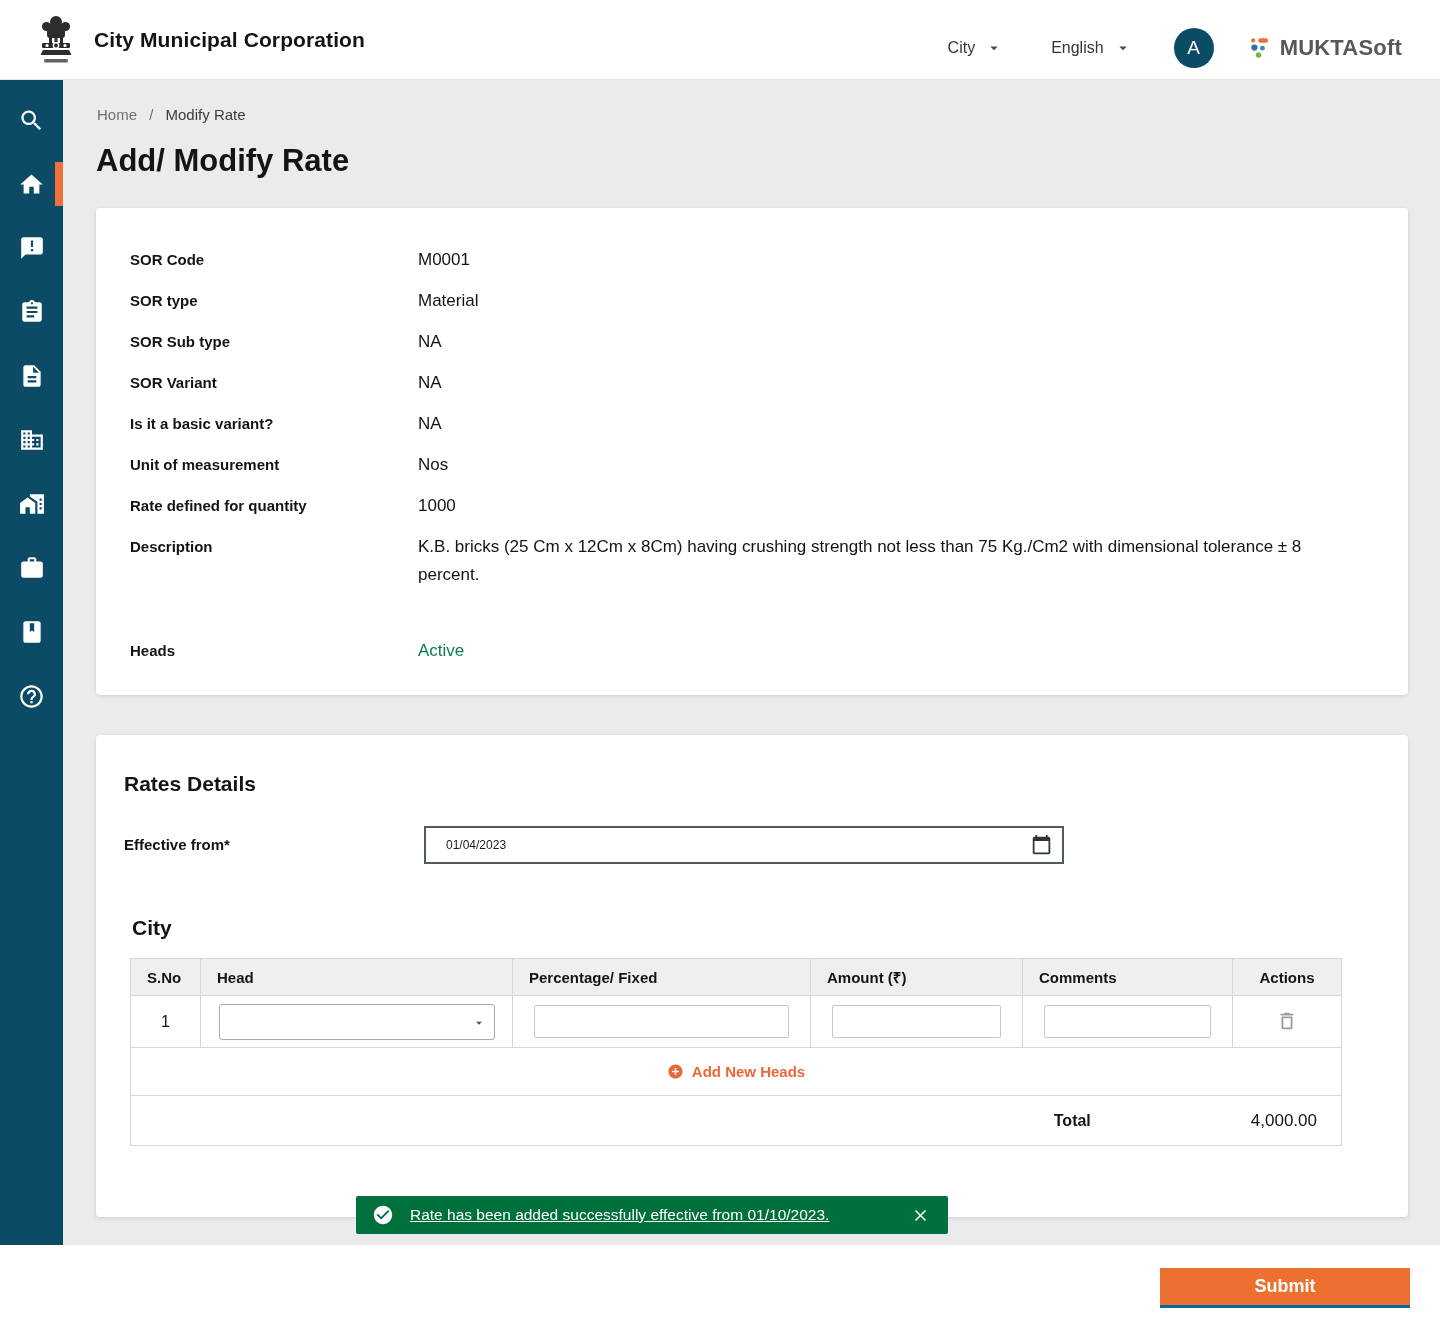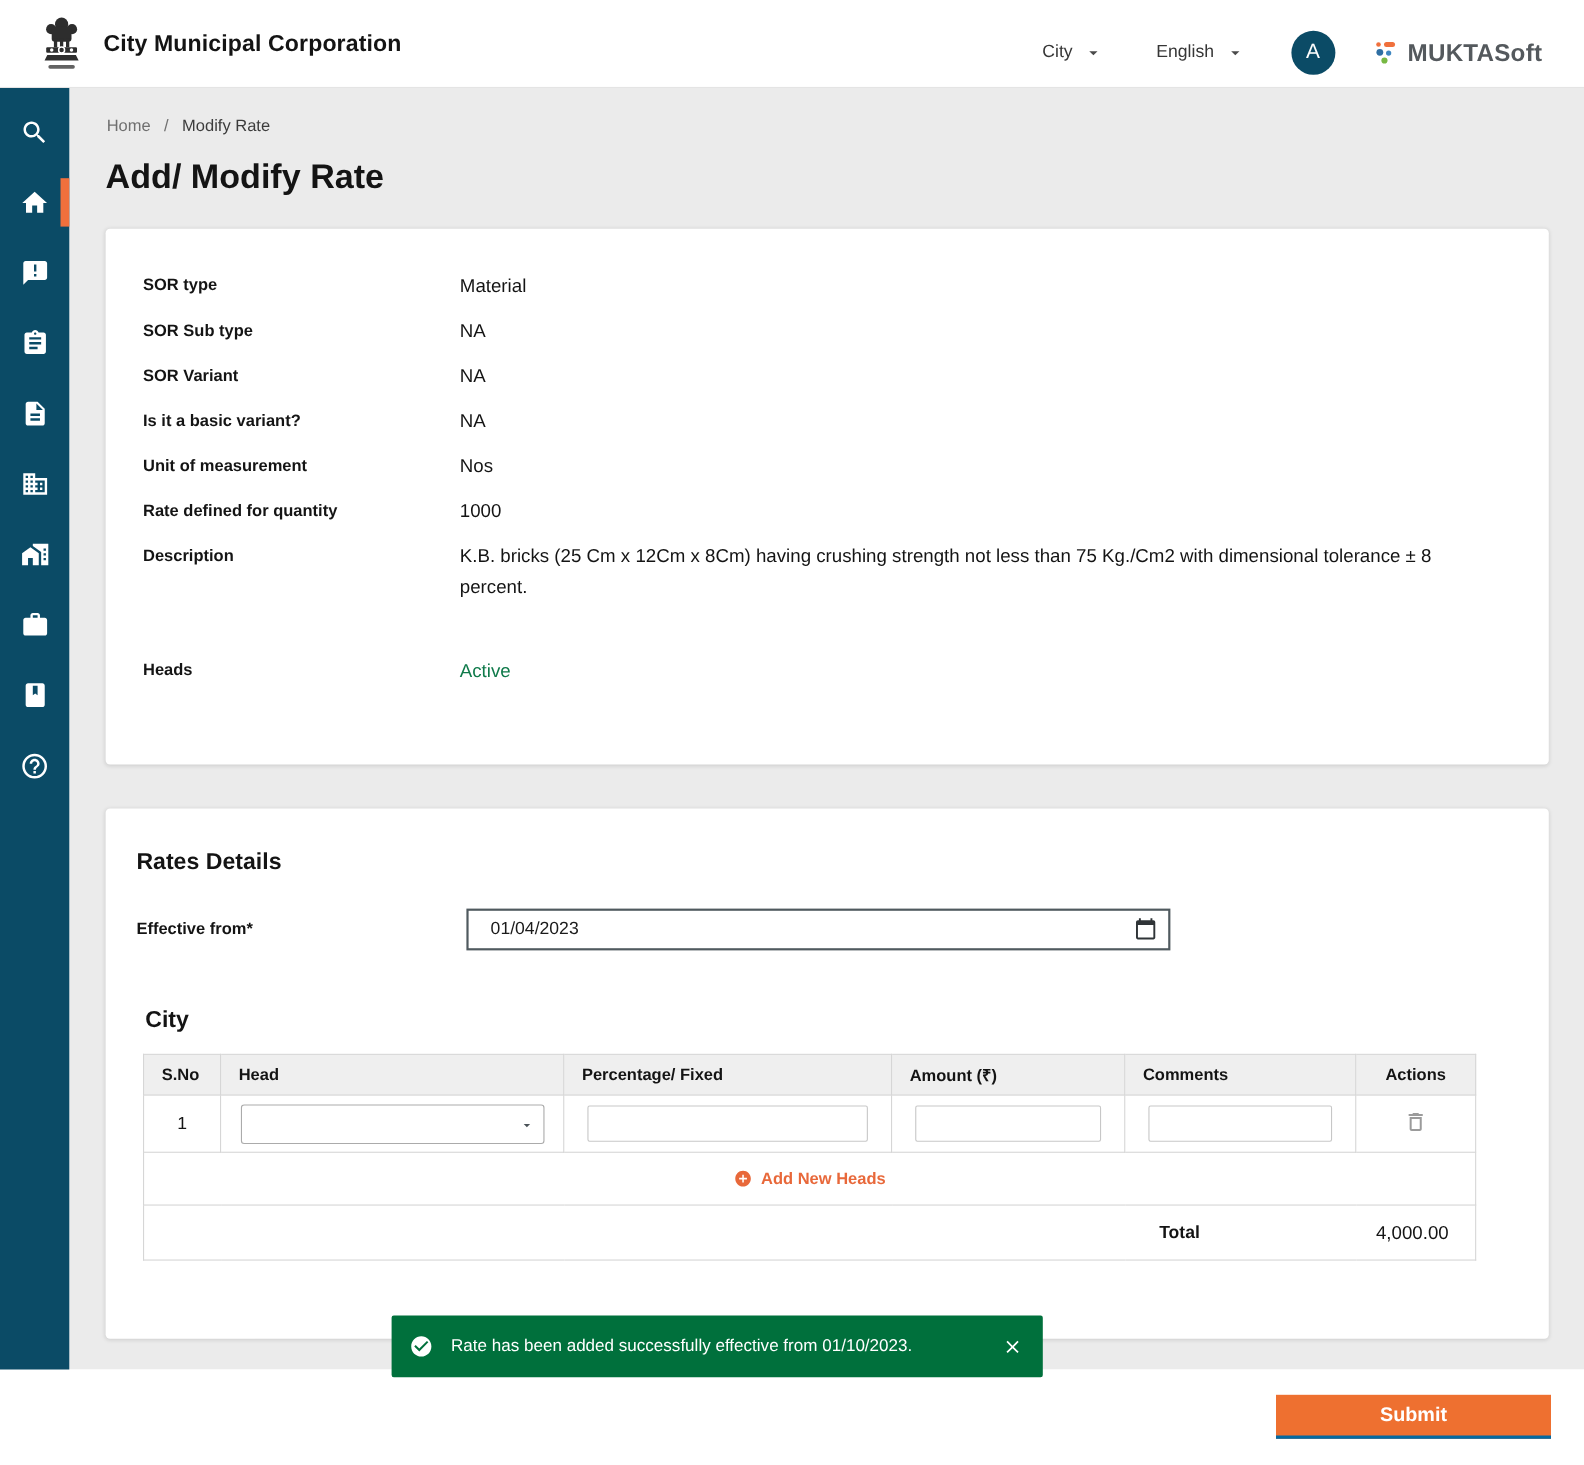--- a/index.html
+++ b/index.html
@@ -67,21 +67,21 @@
   .f-label { width:288px; flex:none; font-size:15px; font-weight:bold; color:#141414; line-height:21px; padding-top:3px; }
   .f-value { font-size:17px; color:#141414; line-height:28px; max-width:890px; }
   .f-value.status { color:#0f7a4a; }
 
   .card-rates { left:96px; top:735px; width:1312px; height:482px; }
   .rates-title { position:absolute; left:28px; top:37px; font-size:21px; font-weight:bold; color:#141414; }
   .eff-label { position:absolute; left:28px; top:101px; font-size:15px; font-weight:bold; color:#141414; }
   .date-wrap { position:absolute; left:328px; top:91px; width:640px; height:38px; }
   .date-input {
     width:100%; height:100%; border:2px solid #505a5f; border-radius:0;
-    font-family:"Liberation Sans", sans-serif; font-size:16px; color:#1b1b1b;
+    font-family:"Liberation Sans", sans-serif; font-size:12px; color:#1b1b1b;
     padding:0 44px 0 20px; background:#ffffff;
   }
   .cal-icon { position:absolute; right:12px; top:8px; pointer-events:none; }
   .heads-title { position:absolute; left:36px; top:181px; font-size:21px; font-weight:bold; color:#141414; }
 
   .heads-table {
     position:absolute; left:34px; top:223px; width:1211px;
     border-collapse:collapse; table-layout:fixed;
   }
   .heads-table th, .heads-table td { border:1px solid #d6d6d6; }
@@ -110,23 +110,23 @@
     background:none; border:none; cursor:pointer;
     color:#e8683a; font-size:15px; font-weight:bold; font-family:"Liberation Sans", sans-serif;
   }
   .total-cell { height:50px; background:#ffffff; }
   .total-flex { display:flex; align-items:center; justify-content:flex-end; padding-right:24px; }
   .total-label { font-size:16px; font-weight:bold; color:#141414; margin-right:160px; }
   .total-value { font-size:17px; color:#141414; }
 
   
   .toast {
-    position:absolute; left:356px; top:1196px; width:592px; height:56px;
+    position:absolute; left:356px; top:1196px; width:592px; height:38px;
     background:#00703C; border-radius:2px; display:flex; align-items:center;
-    padding:0 16px; z-index:40; color:#ffffff;
+    padding:0 16px; z-index:40; color:#ffffff;text-decoration:underline;
   }
   .toast-msg { font-size:15.5px; margin-left:16px; }
   .toast-close { margin-left:auto; background:none; border:none; cursor:pointer; padding:2px; }
 
   
   .footer { position:absolute; top:1245px; left:0; width:1440px; height:87px; background:#ffffff; z-index:10; }
   .submit-btn {
     position:absolute; right:30px; top:23px; width:250px; height:40px;
     background:#EE7030; border:none; border-bottom:3px solid #0369a1;
     color:#ffffff; font-size:18px; font-weight:bold; font-family:"Liberation Sans", sans-serif;
@@ -249,20 +249,24 @@
 
 <div class="breadcrumb">
   <span class="bc-home">Home</span>
   <span class="bc-sep">/</span>
   <span class="bc-current">Modify Rate</span>
 </div>
 
 <h1 class="page-title">Add/ Modify Rate</h1>
 
 <section class="card card-sor">
+  <div class="field-row">
+    <div class="f-label">SOR Code</div>
+    <div class="f-value">M0001</div>
+  </div>
   <div class="field-row">
     <div class="f-label">SOR type</div>
     <div class="f-value">Material</div>
   </div>
   <div class="field-row">
     <div class="f-label">SOR Sub type</div>
     <div class="f-value">NA</div>
   </div>
   <div class="field-row">
     <div class="f-label">SOR Variant</div>

